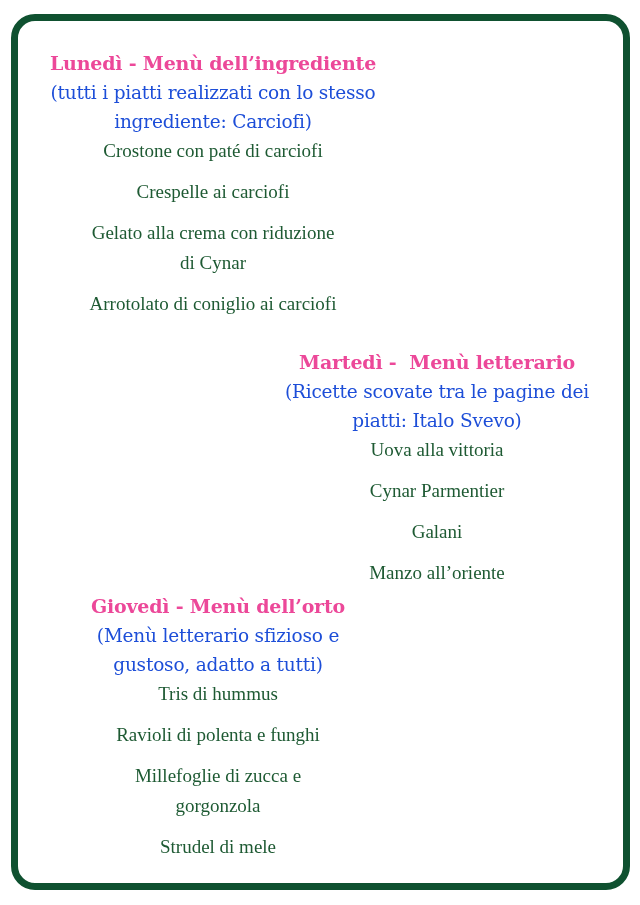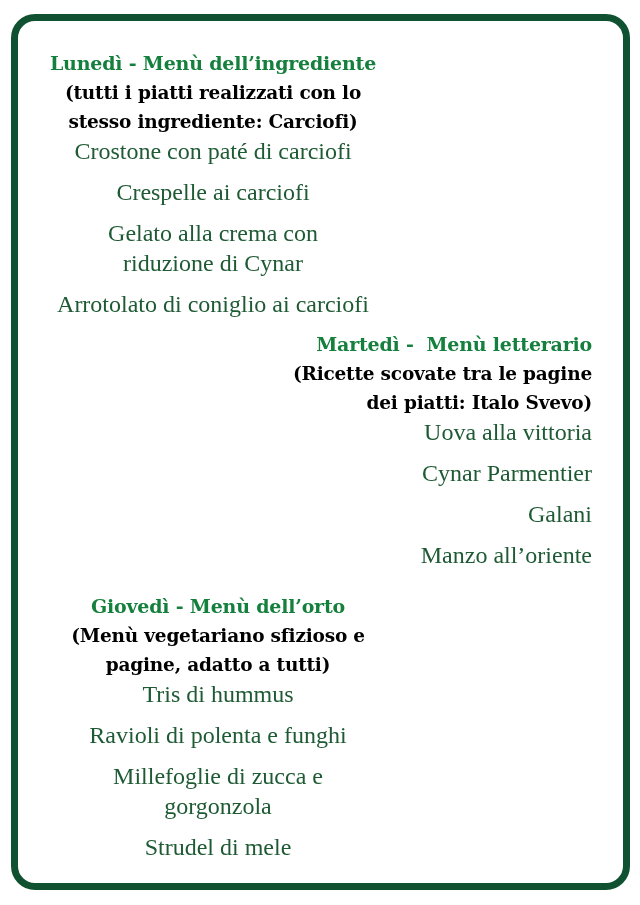--- a/index.html
+++ b/index.html
@@ -22,50 +22,50 @@
       height: 862px;
       border: 7px solid #0f5130;
       border-radius: 24px;
       background: #ffffff;
     }
     .section {
       position: absolute;
       text-align: center;
     }
     .sec-title {
-      color: #15803d;
+      color: #ec4899;
       font-weight: bold;
       font-size: 19px;
       line-height: 30px;
       white-space: pre;
       letter-spacing: -0.2px;
     }
     .sec-sub {
-      color: #000000;
-      font-weight: bold;
+      color: #1d4ed8;
+      font-weight: normal;
       font-size: 18.5px;
       line-height: 29px;
       letter-spacing: -0.2px;
     }
     .dish-list {
       margin: 0;
       padding: 0;
       list-style: none;
     }
     .dish {
       color: #1e5a33;
       font-family: "Liberation Serif", "DejaVu Serif", serif;
-      font-size: 24px;
+      font-size: 19px;
       line-height: 30px;
       margin-top: 11px;
     }
     .dish:first-child { margin-top: 0; }
 
     #sec-mon { left: 40px; top: 48px; width: 346px; }
-    #sec-tue { left: 282px; top: 329px; width: 310px; text-align: right; }
+    #sec-tue { left: 282px; top: 347px; width: 310px; }
     #sec-thu { left: 58px; top: 591px; width: 320px; }
   </style>
 </head>
 <body>
 
 <div class="frame"></div>
 
 <div class="section" id="sec-mon">
   <div class="sec-title">Lunedì - Menù dell’ingrediente</div>
   <div class="sec-sub">(tutti i piatti realizzati con lo stesso ingrediente: Carciofi)</div>
@@ -83,20 +83,20 @@
   <ul class="dish-list">
     <li class="dish">Uova alla vittoria</li>
     <li class="dish">Cynar Parmentier</li>
     <li class="dish">Galani</li>
     <li class="dish">Manzo all’oriente</li>
   </ul>
 </div>
 
 <div class="section" id="sec-thu">
   <div class="sec-title">Giovedì - Menù dell’orto</div>
-  <div class="sec-sub">(Menù vegetariano sfizioso e pagine, adatto a tutti)</div>
+  <div class="sec-sub">(Menù letterario sfizioso e gustoso, adatto a tutti)</div>
   <ul class="dish-list">
     <li class="dish">Tris di hummus</li>
     <li class="dish">Ravioli di polenta e funghi</li>
     <li class="dish" style="padding:0 45px;">Millefoglie di zucca e gorgonzola</li>
     <li class="dish">Strudel di mele</li>
   </ul>
 </div>
 
 </body></html>

